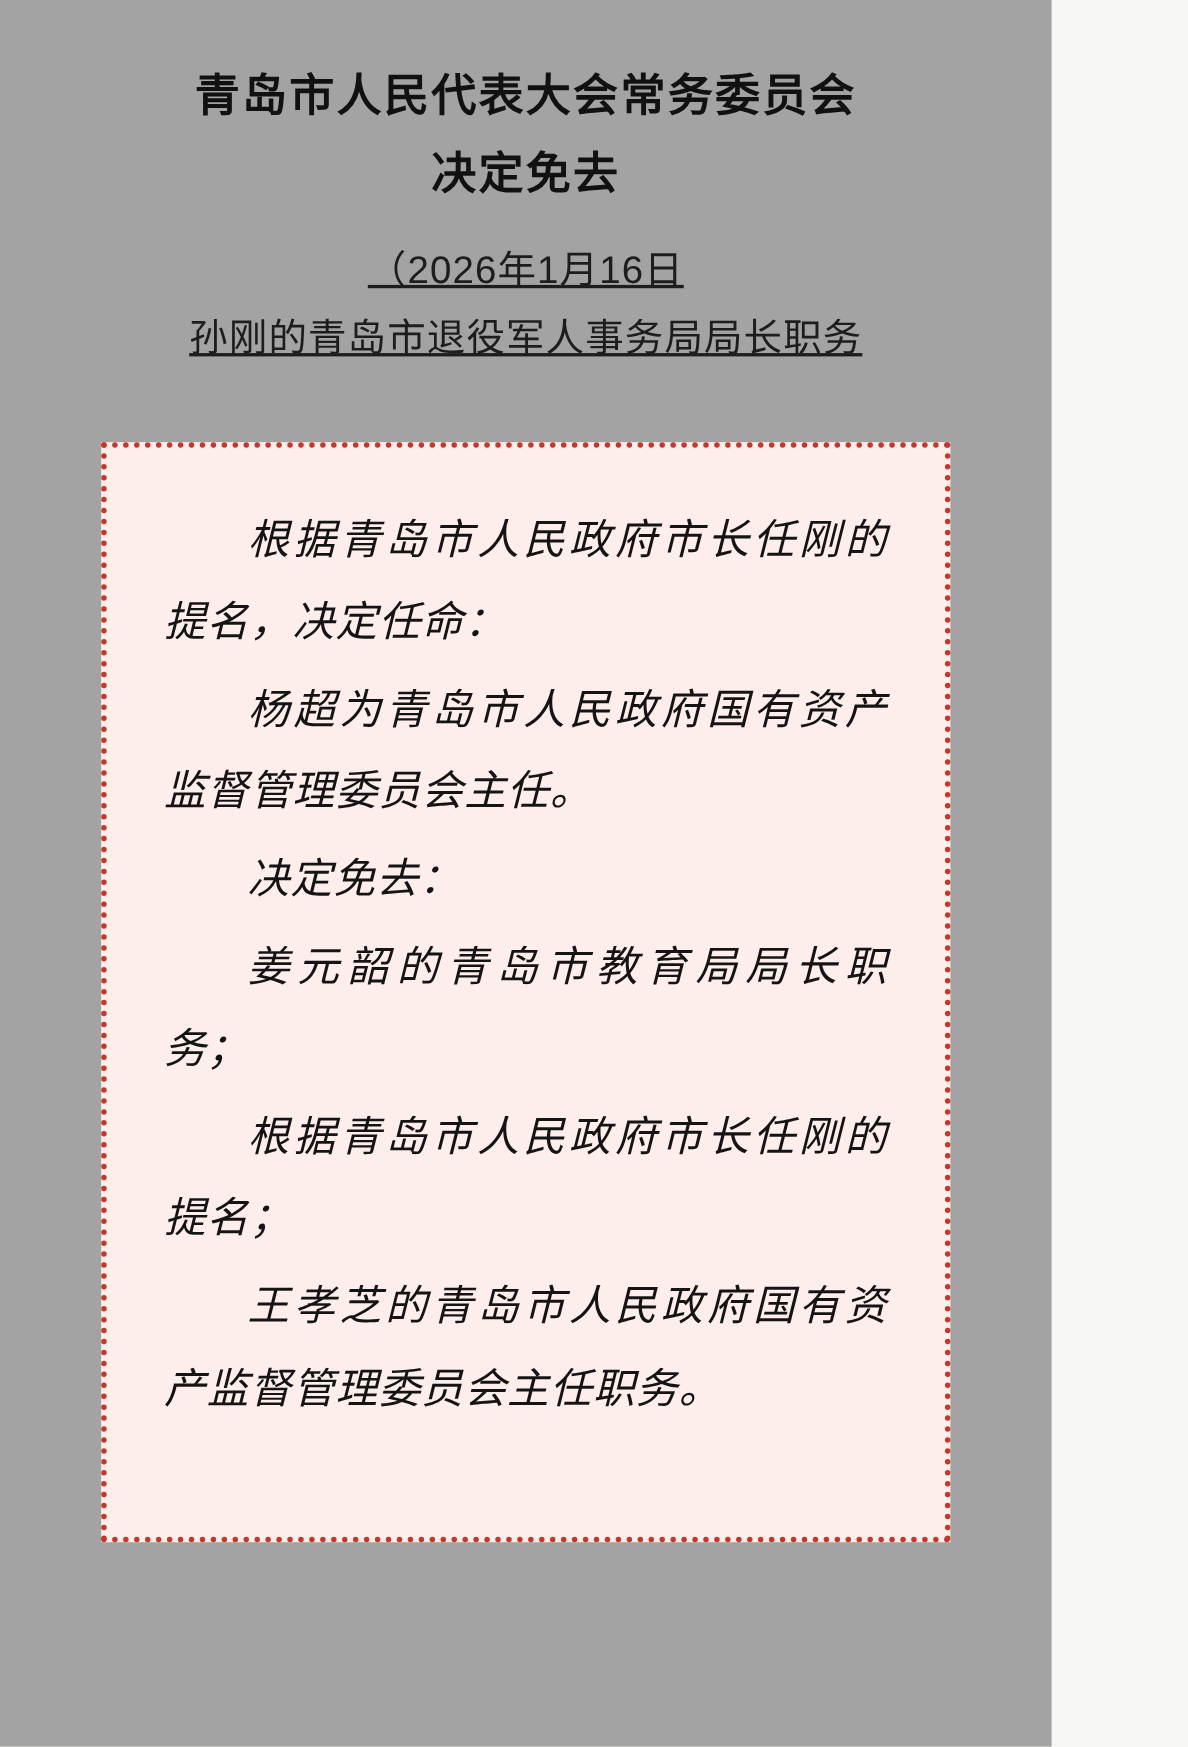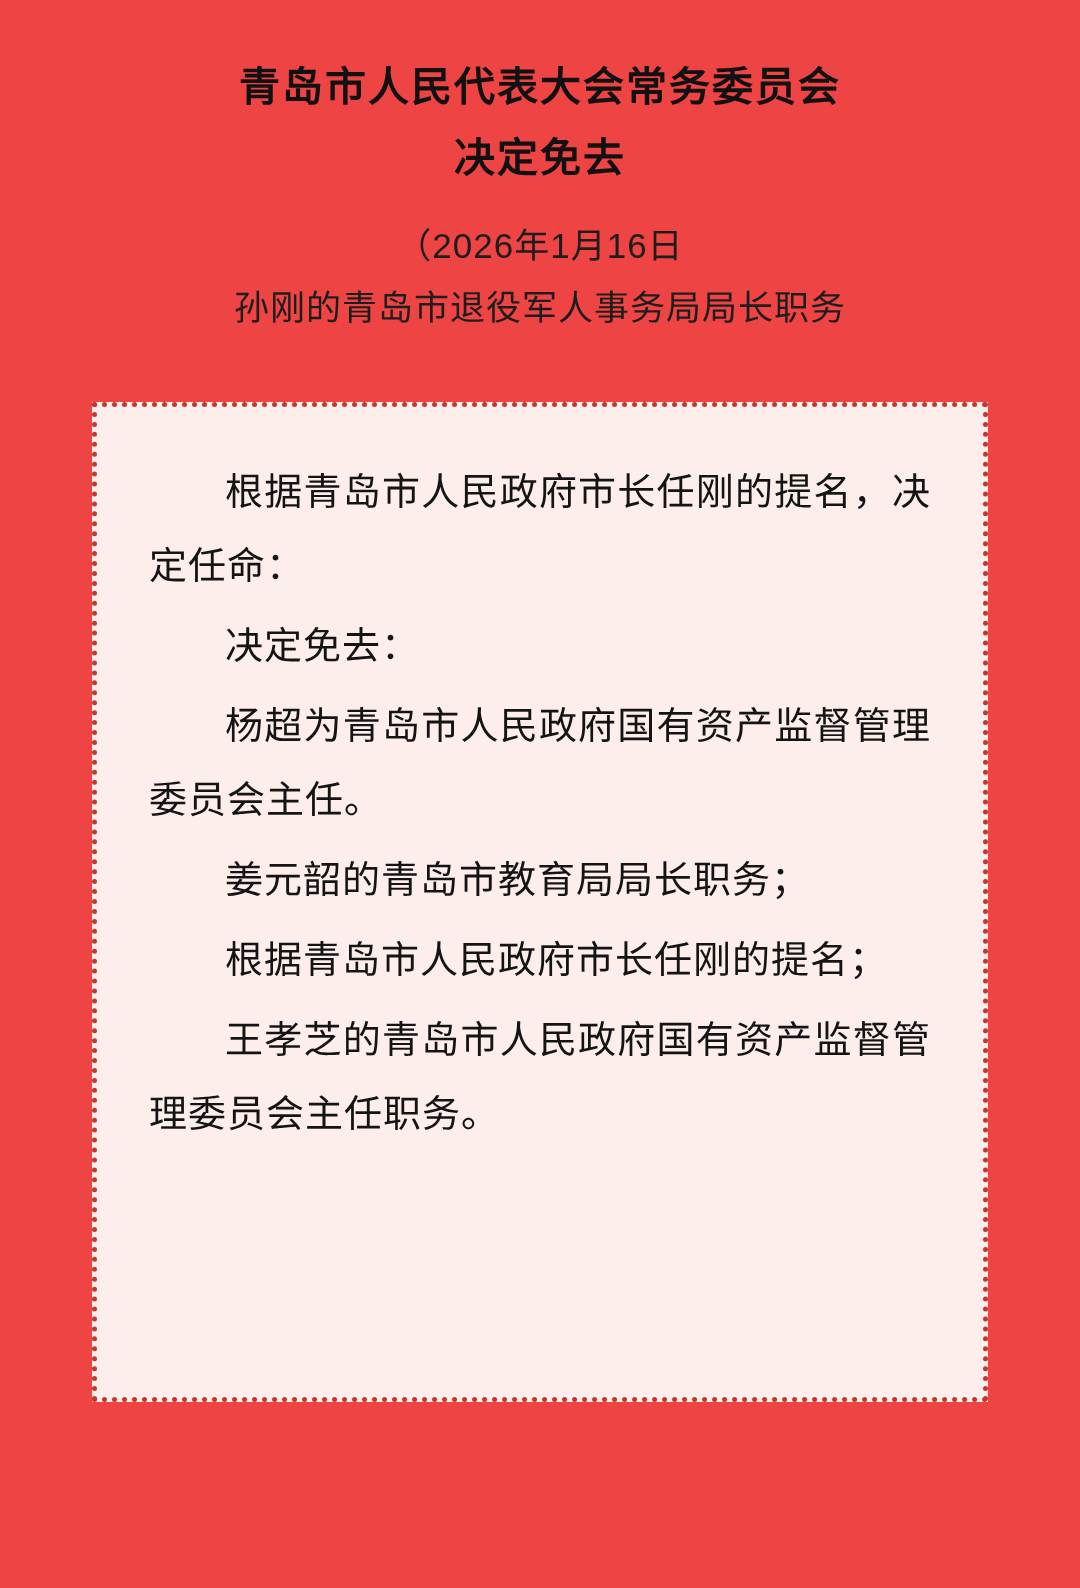--- a/index.html
+++ b/index.html
@@ -8,25 +8,25 @@
   }
   body {
     width: 1080px;
     min-height: 1588px;
     background: #f7f7f5;
     font-family: "Liberation Sans", "DejaVu Sans", sans-serif;
     color: #1a1a1a;
     -webkit-font-smoothing: antialiased;
   }
   .page {
-    width: 1080px;
+    width: 956px;
     min-height: 1588px;
     box-sizing: border-box;
     padding: 52px 0 0 0;
-    background: #ef4444;
+    background: #a3a3a3;
   }
   .doc-header {
     text-align: center;
     padding: 0 70px;
   }
   .title-line {
     font-size: 41px;
     font-weight: bold;
     letter-spacing: 2px;
     line-height: 1.72;
@@ -34,28 +34,30 @@
   }
   .subtitle-block {
     margin-top: 22px;
     font-size: 35px;
     line-height: 1.78;
     color: #1d1d1d;
     letter-spacing: 1px;
   }
   .subtitle-line {
     display: block;
+    text-decoration: underline;
   }
   .notice-box {
     margin: 62px 92px 0 92px;
     background: #fdeeec;
     border: 5px dotted #c0392b;
     box-sizing: border-box;
     padding: 48px 52px 60px 52px;
     min-height: 1000px;
+    font-style: italic;
   }
   .notice-p {
     font-size: 38px;
     line-height: 1.95;
     color: #141414;
     letter-spacing: 1px;
     margin: 0 0 6px 0;
     text-align: justify;
   }
   .indent {
@@ -71,20 +73,20 @@
     <div class="title-line">青岛市人民代表大会常务委员会</div>
     <div class="title-line">决定免去</div>
     <div class="subtitle-block">
       <span class="subtitle-line">（2026年1月16日</span>
       <span class="subtitle-line">孙刚的青岛市退役军人事务局局长职务</span>
     </div>
   </div>
 
   <div class="notice-box">
     <p class="notice-p indent">根据青岛市人民政府市长任刚的提名，决定任命：</p>
+    <p class="notice-p indent">杨超为青岛市人民政府国有资产监督管理委员会主任。</p>
     <p class="notice-p indent">决定免去：</p>
-    <p class="notice-p indent">杨超为青岛市人民政府国有资产监督管理委员会主任。</p>
     <p class="notice-p indent">姜元韶的青岛市教育局局长职务；</p>
     <p class="notice-p indent">根据青岛市人民政府市长任刚的提名；</p>
     <p class="notice-p indent">王孝芝的青岛市人民政府国有资产监督管理委员会主任职务。</p>
   </div>
 
 </div>
 
 </body></html>

